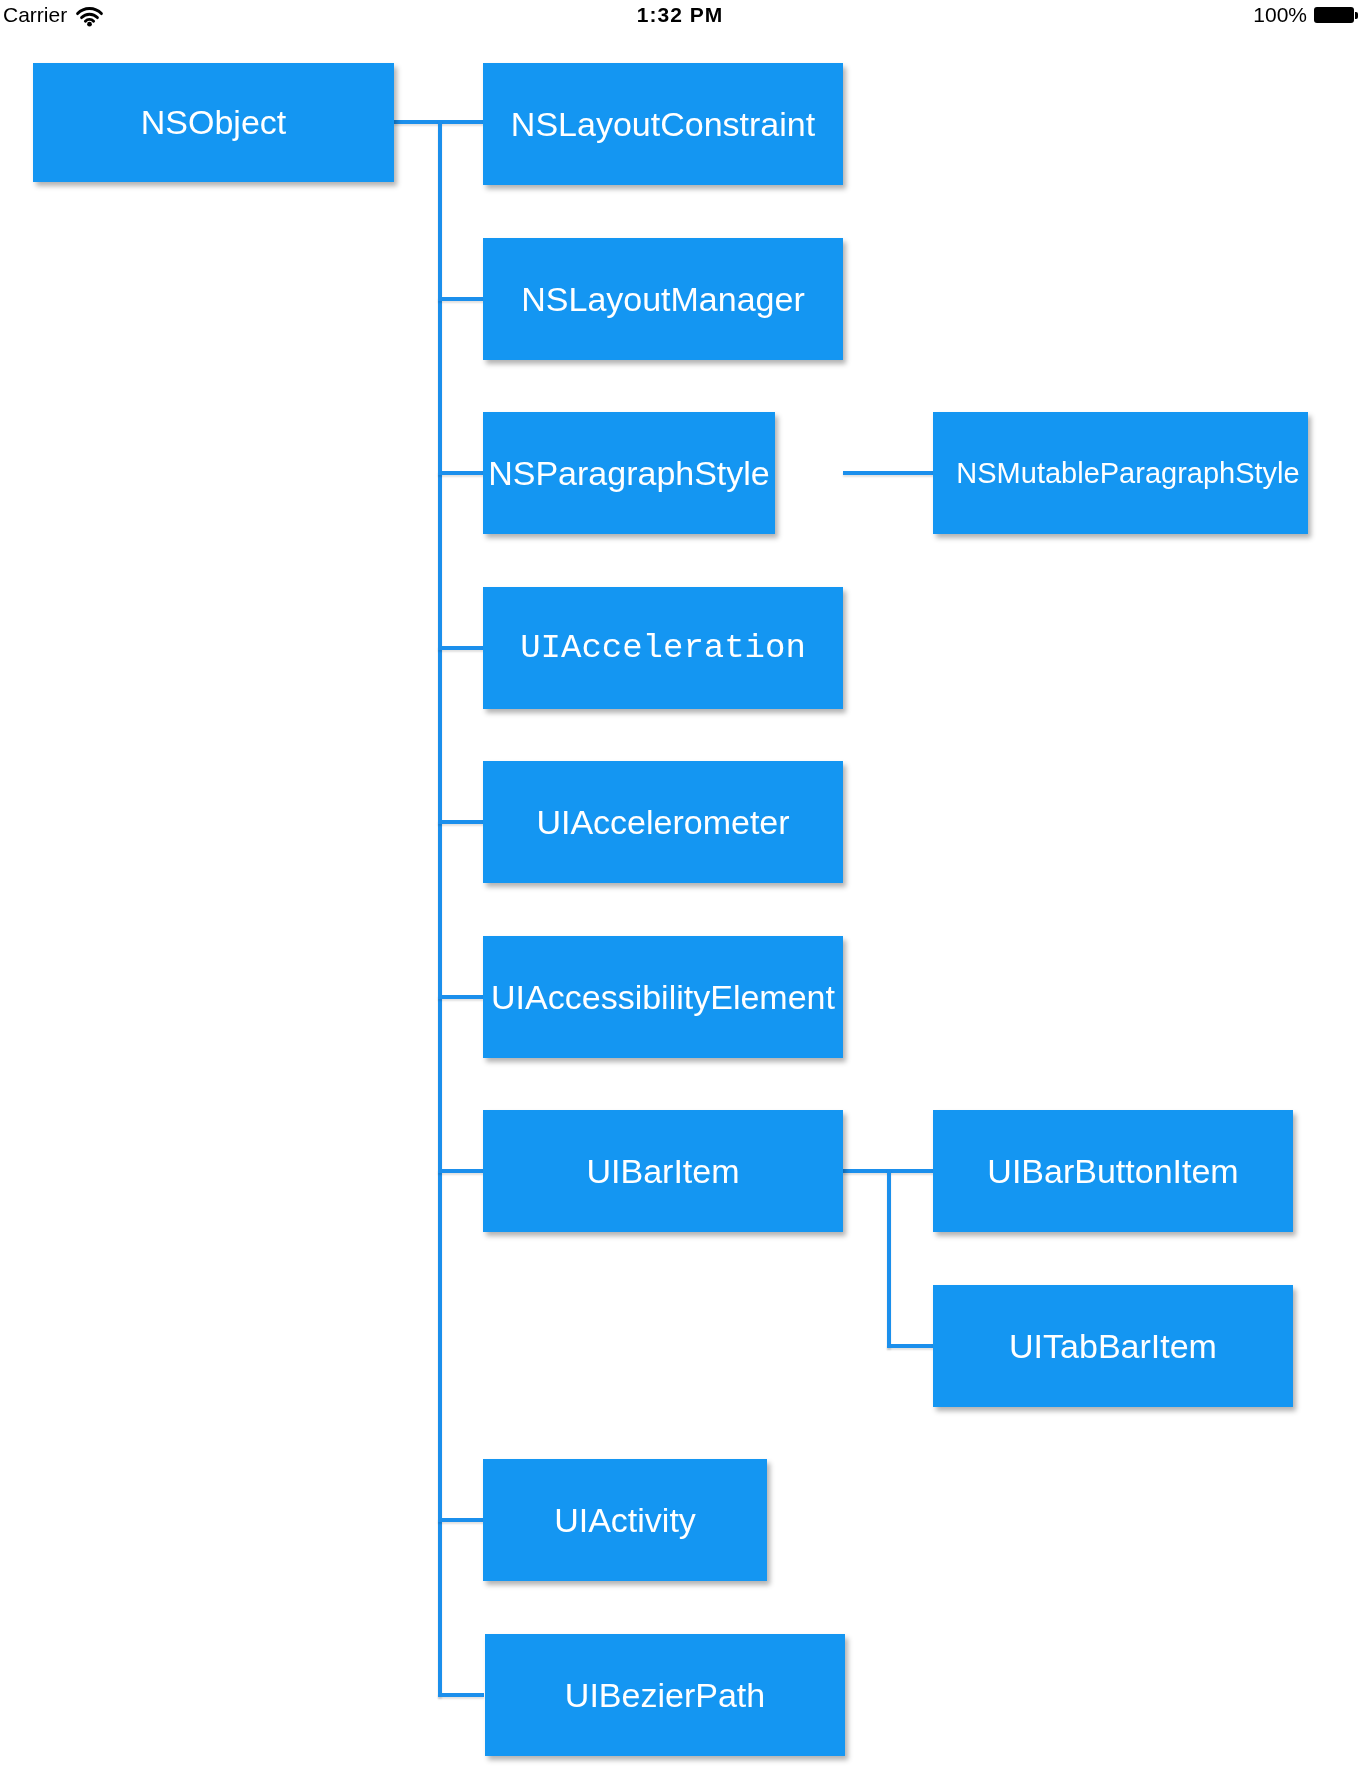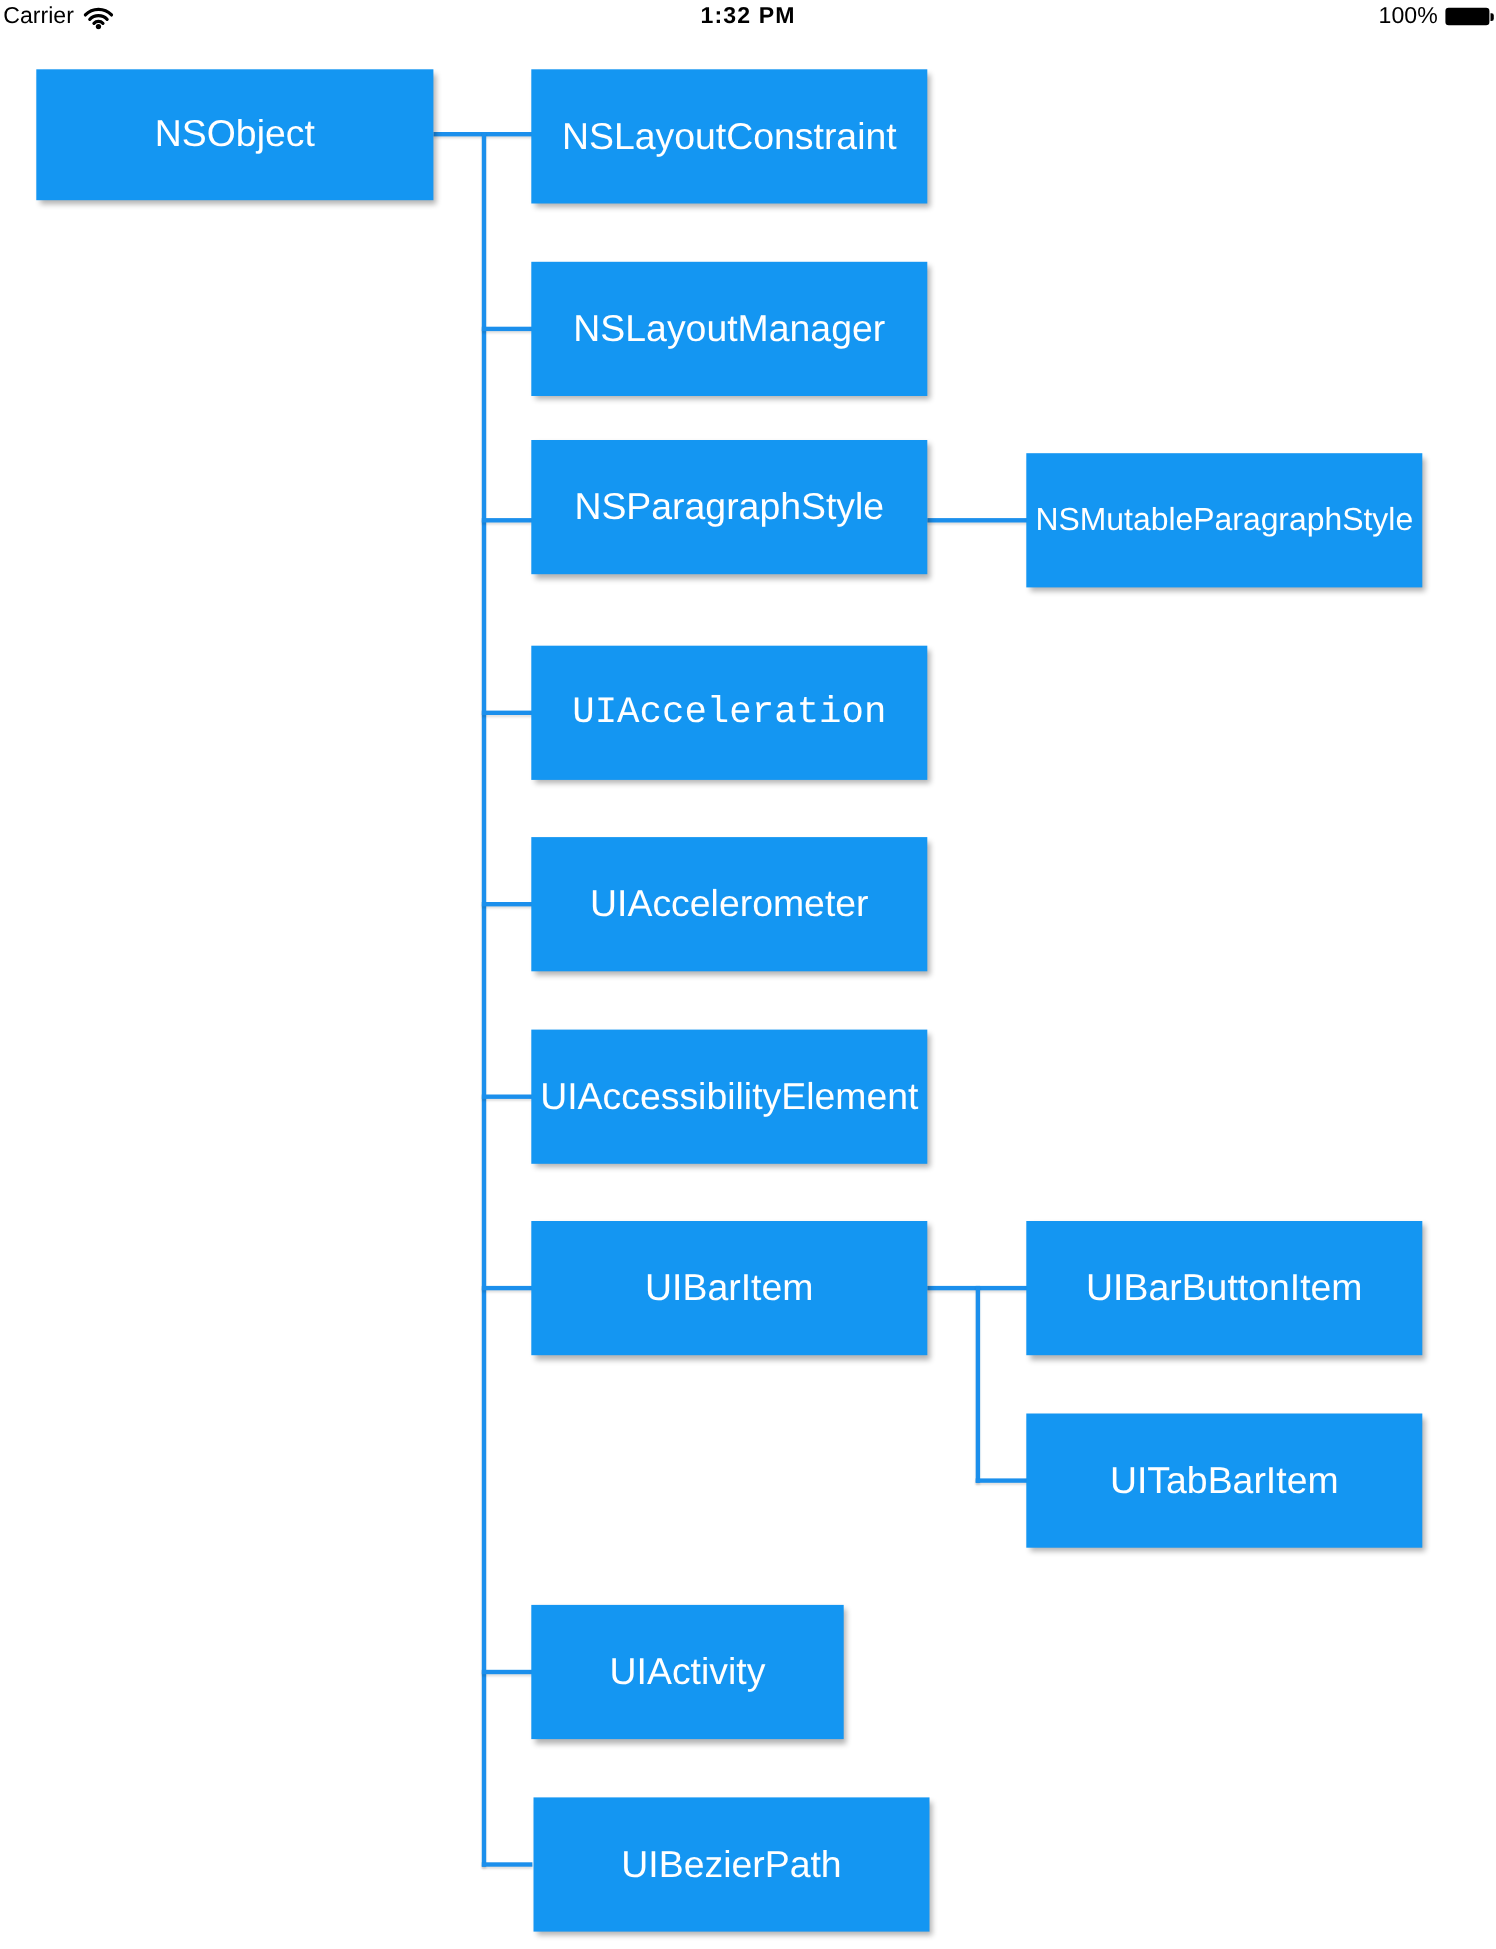--- a/index.html
+++ b/index.html
@@ -76,25 +76,25 @@
   </div>
 
   <div class="node" style="left:483px;top:63px;width:360px;height:122px;">
     <span class="node-label">NSLayoutConstraint</span>
   </div>
 
   <div class="node" style="left:483px;top:238px;width:360px;height:122px;">
     <span class="node-label">NSLayoutManager</span>
   </div>
 
-  <div class="node" style="left:483px;top:400px;width:360px;height:122px;">
+  <div class="node" style="left:483px;top:412px;width:292px;height:122px;">
     <span class="node-label">NSParagraphStyle</span>
   </div>
 
-  <div class="node" style="left: 933px; top: 412px; width: 360px; height: 122px; font-size: 29px;">
+  <div class="node" style="left: 933px; top: 412px; width: 360px; height: 122px; font-size: 29px; padding-left: 15px;">
     <span class="node-label">NSMutableParagraphStyle</span>
   </div>
 
   <div class="node" style="left:483px;top:587px;width:360px;height:122px;font-family:Liberation Mono, monospace;">
     <span class="node-label">UIAcceleration</span>
   </div>
 
   <div class="node" style="left:483px;top:761px;width:360px;height:122px;">
     <span class="node-label">UIAccelerometer</span>
   </div>

